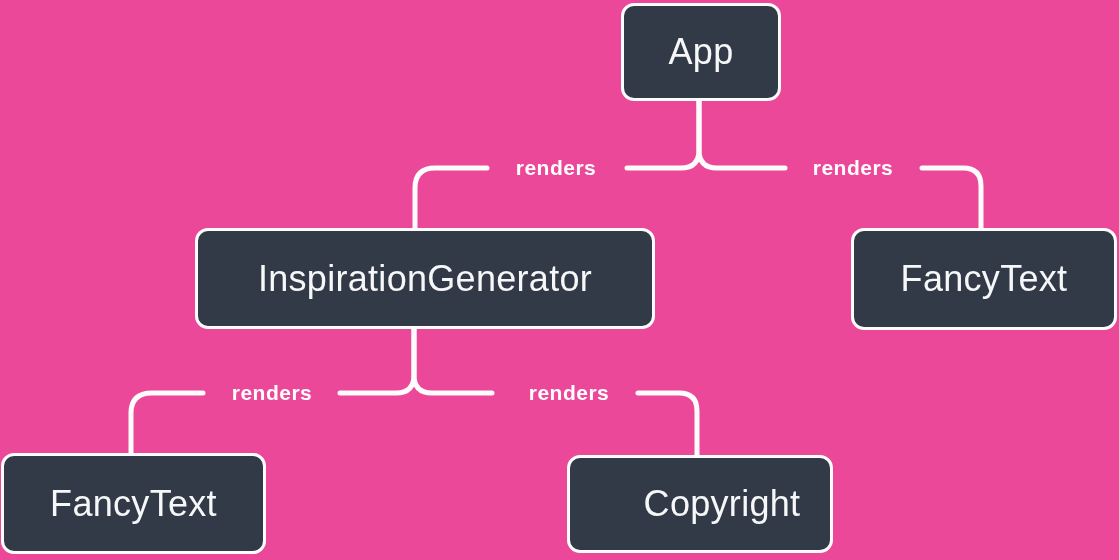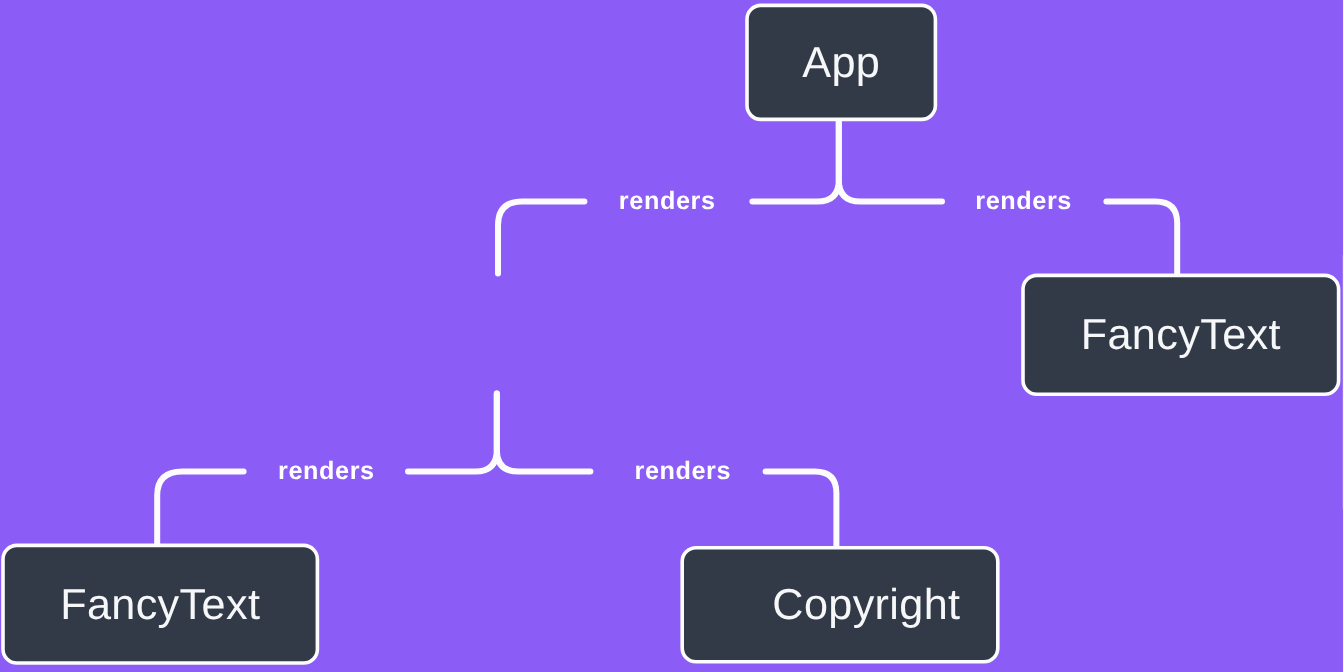--- a/index.html
+++ b/index.html
@@ -5,21 +5,21 @@
   html, body {
     margin: 0;
     padding: 0;
     font-family: "Liberation Sans", sans-serif;
   }
   .stage {
     position: relative;
     width: 1119px;
     height: 560px;
     overflow: hidden;
-    background: #8b5cf6;
+    background: #ec4899;
   }
   .lines-svg {
     position: absolute;
     inset: 0;
     width: 1119px;
     height: 560px;
   }
   .lines-svg path {
     fill: none;
     stroke: #FCFCFC;
@@ -75,20 +75,21 @@
 
     <path d="M414 328 V375 Q414 393 396 393 H340"></path>
     <path d="M203 393 H152 Q131 393 131 413 V453"></path>
 
     <path d="M414 328 V375 Q414 393 432 393 H492"></path>
     <path d="M638 393 H679 Q697 393 697 411 V455"></path>
   </svg>
 
   <div class="node node-app">App</div>
 
+  <div class="node node-inspiration">InspirationGenerator</div>
 
   <div class="node node-fancytext-top">FancyText</div>
 
   <div class="node node-fancytext-bot">FancyText</div>
 
   <div class="node node-copyright">Copyright</div>
 
   <div class="edge-label edge-label-1">renders</div>
 
   <div class="edge-label edge-label-2">renders</div>

